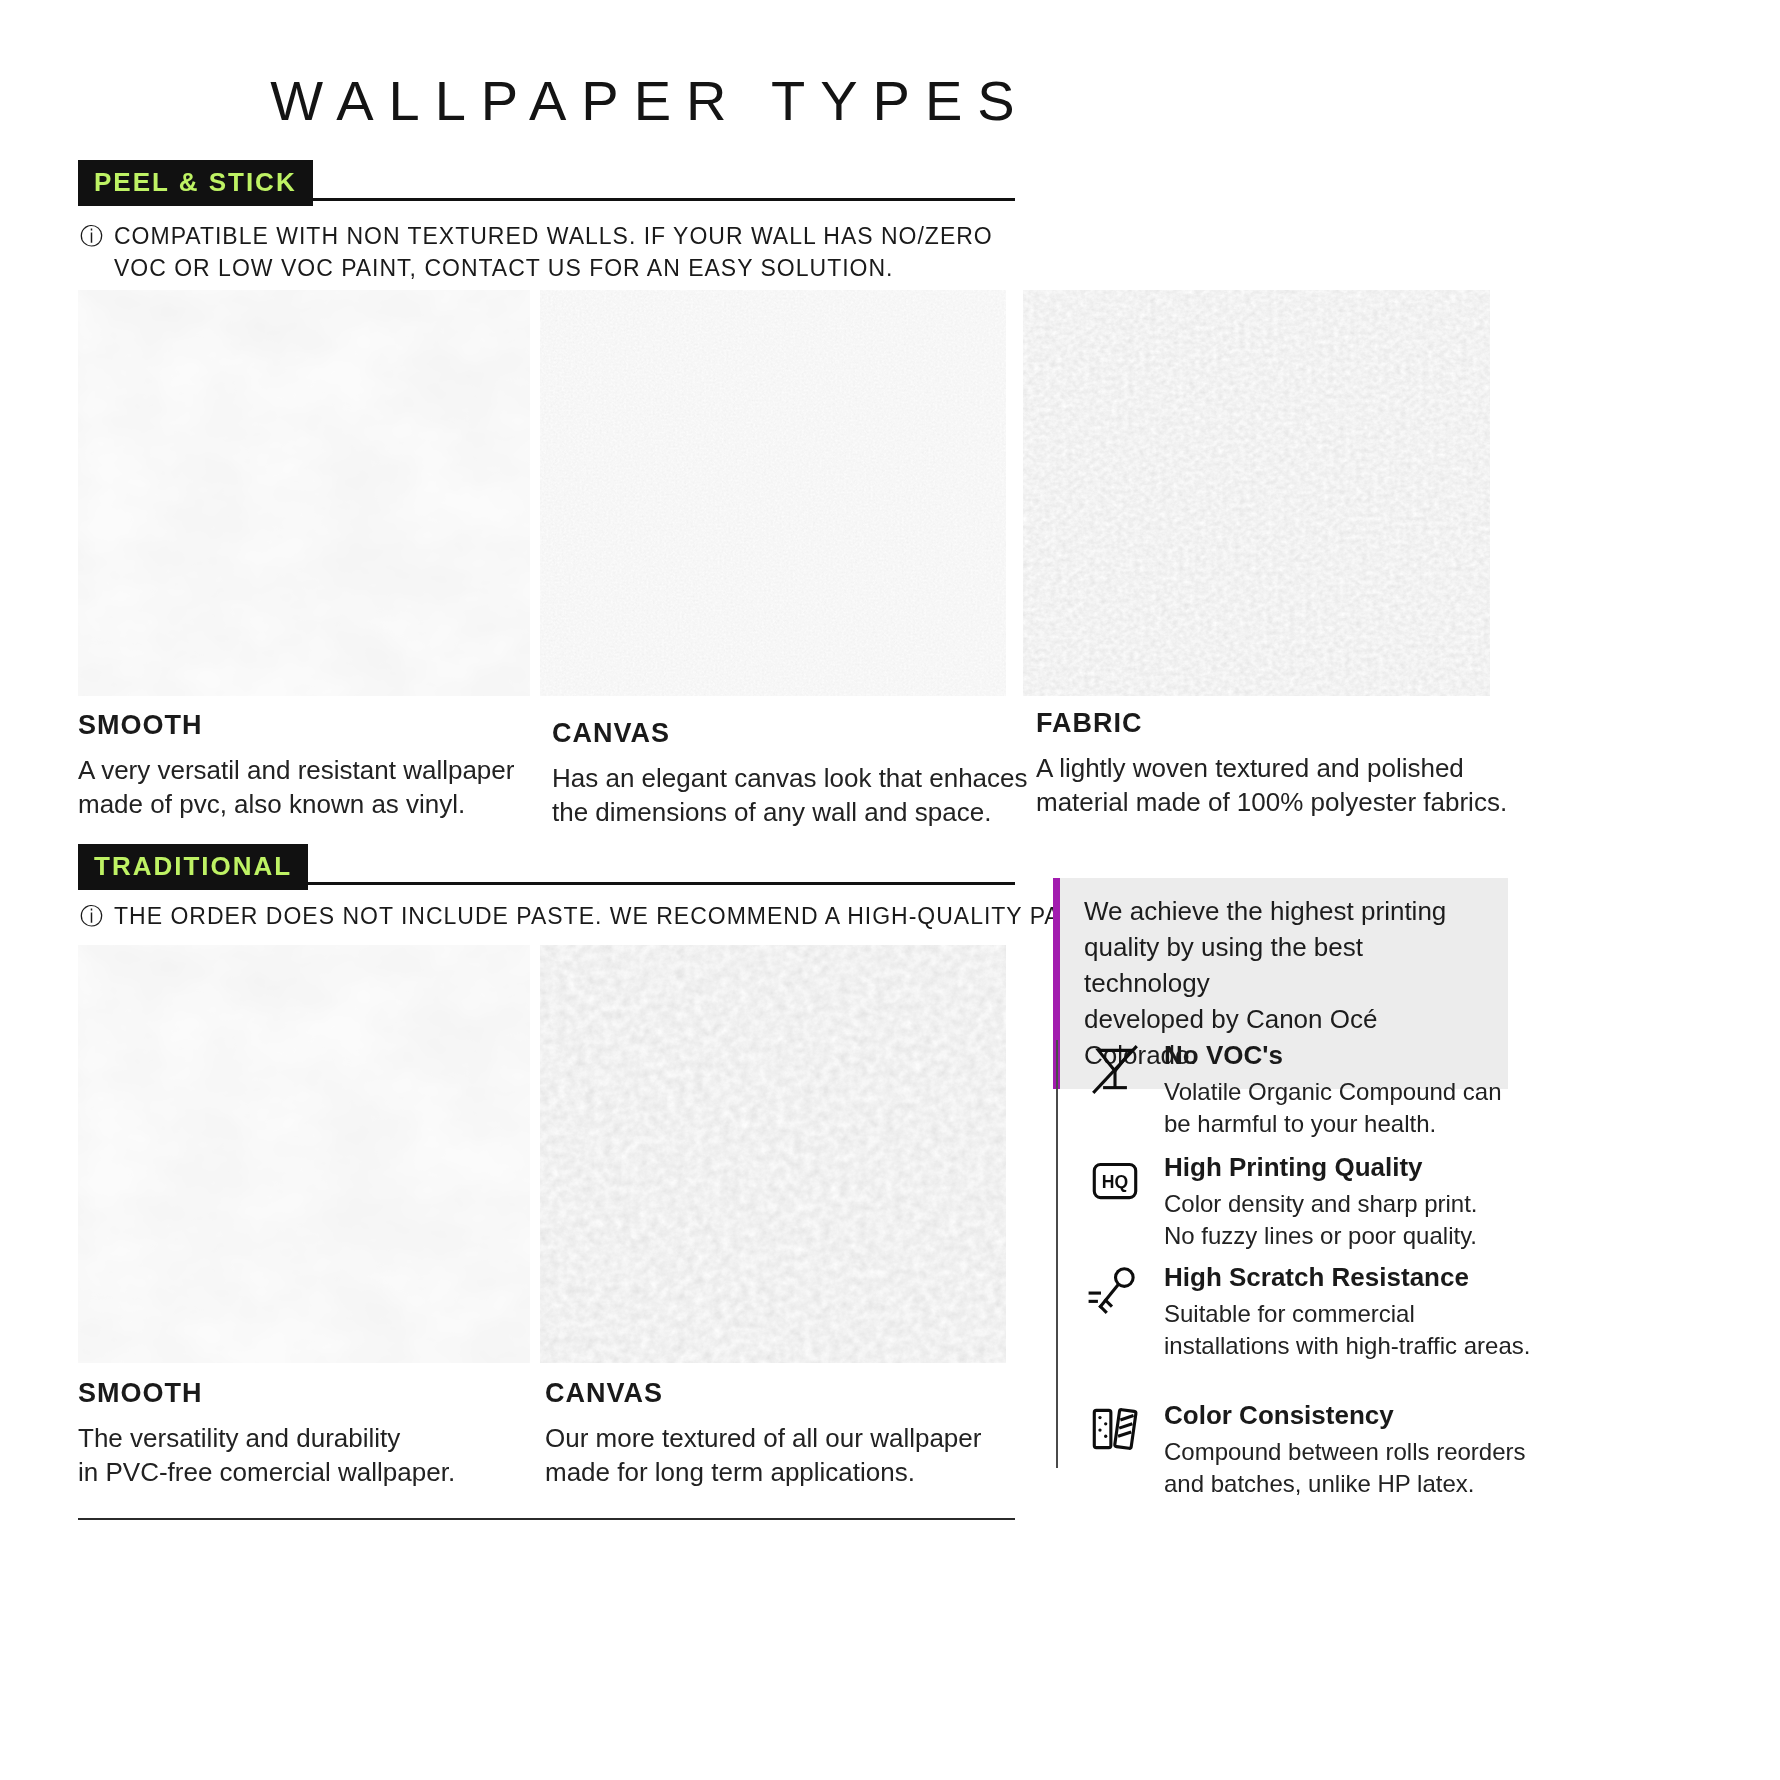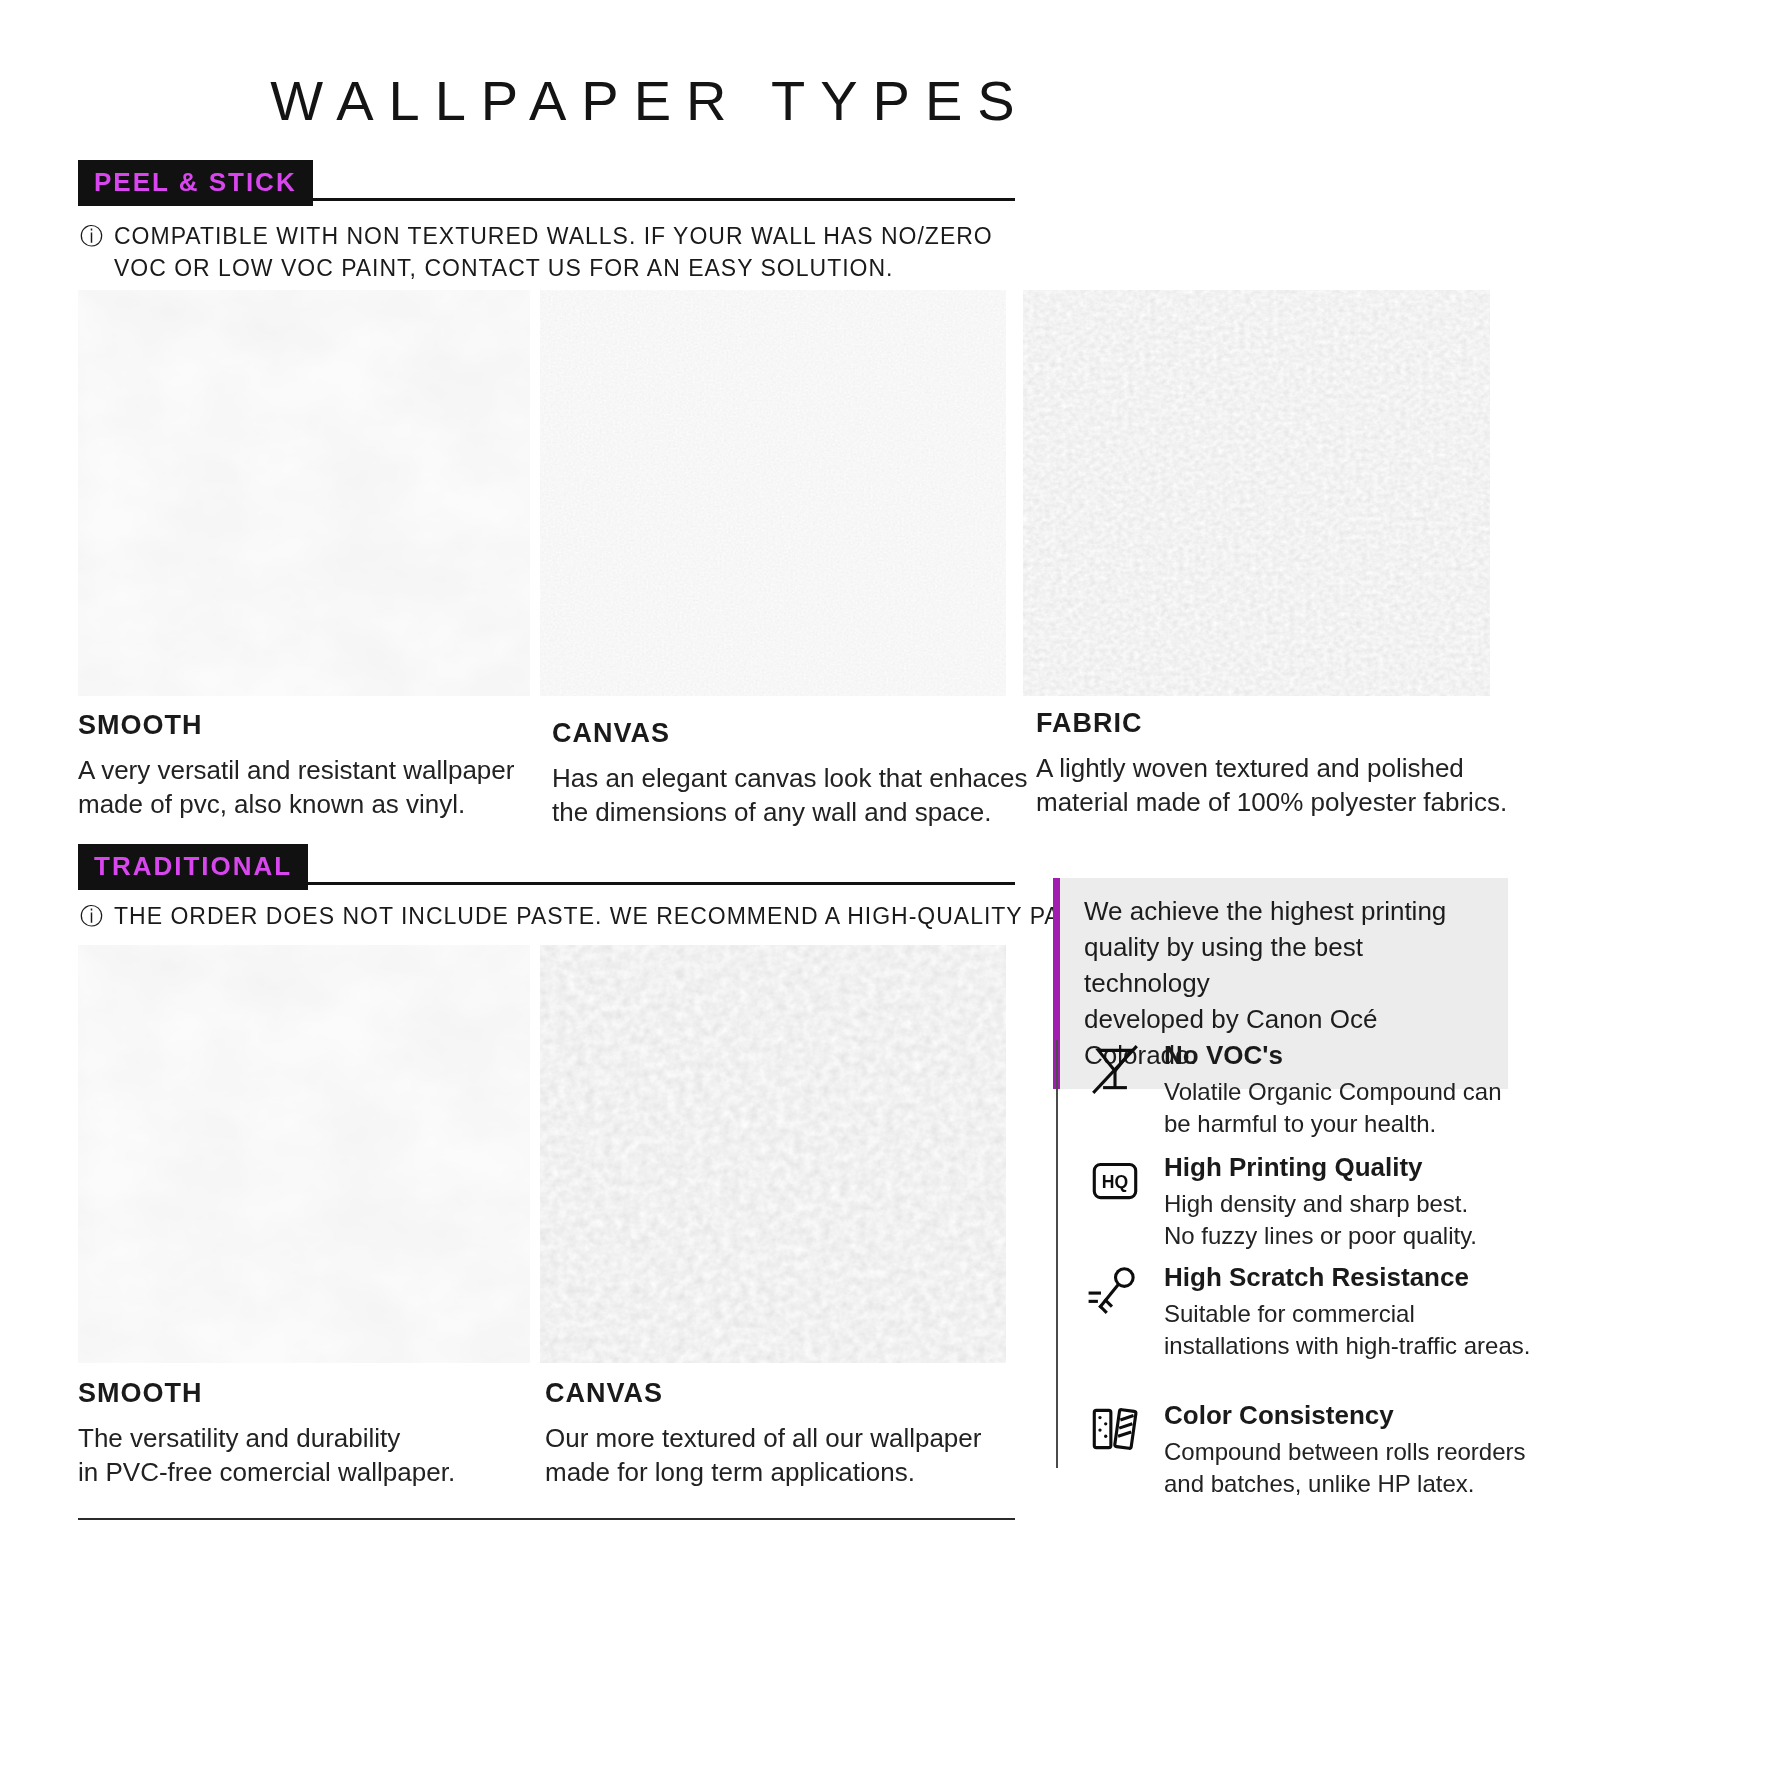--- a/index.html
+++ b/index.html
@@ -2,21 +2,21 @@
 <html><head>
 <meta charset="utf-8">
 <style>
   html,body{margin:0;padding:0;background:#ffffff;}
   .page{position:relative;width:1780px;height:1780px;background:#ffffff;
         font-family:"Liberation Sans",sans-serif;color:#1a1a1a;overflow:hidden;}
 
   .title{position:absolute;top:68px;left:90px;width:1120px;text-align:center;
          font-size:56px;font-weight:500;letter-spacing:15px;color:#141414;white-space:nowrap;}
 
-  .section-label{position:absolute;background:#111;color:#d946ef;font-weight:700;
+  .section-label{position:absolute;background:#111;color:#bef264;font-weight:700;
                  font-size:26px;letter-spacing:2px;padding:7px 16px 8px;}
   .rule{position:absolute;background:#111;height:3px;}
   .thin-rule{position:absolute;background:#2b2b2b;height:2px;}
 
   .note{position:absolute;display:flex;gap:10px;font-size:23px;font-weight:500;
         letter-spacing:1px;line-height:1.4;color:#1a1a1a;}
   .note .note-text{white-space:pre-line;}
   .note .info-glyph{font-size:23px;line-height:1.4;}
 
   .swatch{position:absolute;overflow:hidden;background:#f1f1f1;}
@@ -191,21 +191,21 @@
 
   <div class="feature" style="top:1152px;">
     <div class="f-icon">
       <svg viewBox="0 0 56 56" fill="none" stroke="#0d0d0d" stroke-width="3">
         <rect x="8" y="12" width="40" height="32" rx="6"></rect>
         <text x="28" y="34.5" text-anchor="middle" font-size="17" font-weight="bold" fill="#0d0d0d" stroke="none" font-family="Liberation Sans, sans-serif">HQ</text>
       </svg>
     </div>
     <div class="f-text">
       <div class="f-title">High Printing Quality</div>
-      <div class="f-desc">High density and sharp best.
+      <div class="f-desc">Color density and sharp print.
 No fuzzy lines or poor quality.</div>
     </div>
   </div>
 
   <div class="feature" style="top:1262px;">
     <div class="f-icon">
       <svg viewBox="0 0 56 56" fill="none" stroke="#0d0d0d" stroke-width="3" stroke-linecap="square">
         <circle cx="37" cy="15" r="8.5"></circle>
         <path d="M31 22 L14 43"></path>
         <path d="M19 37 L24 42"></path>

